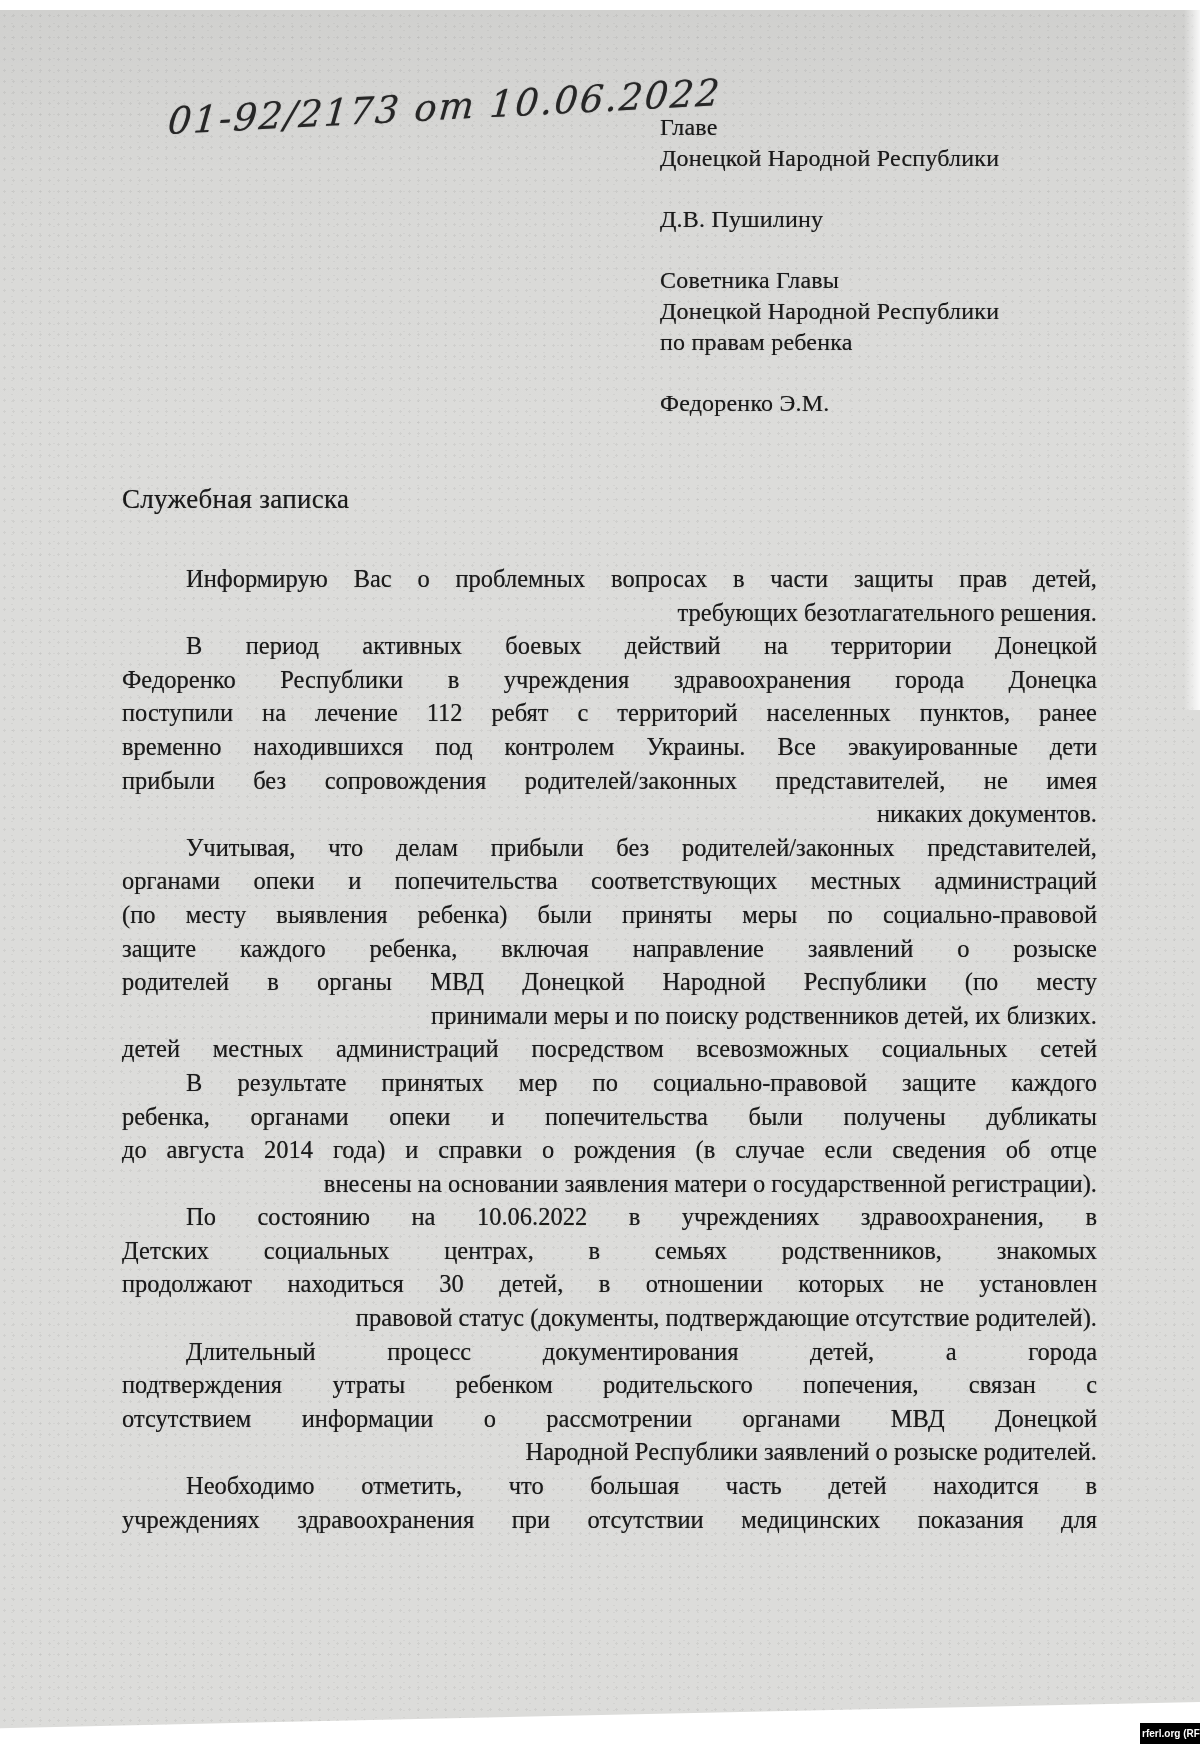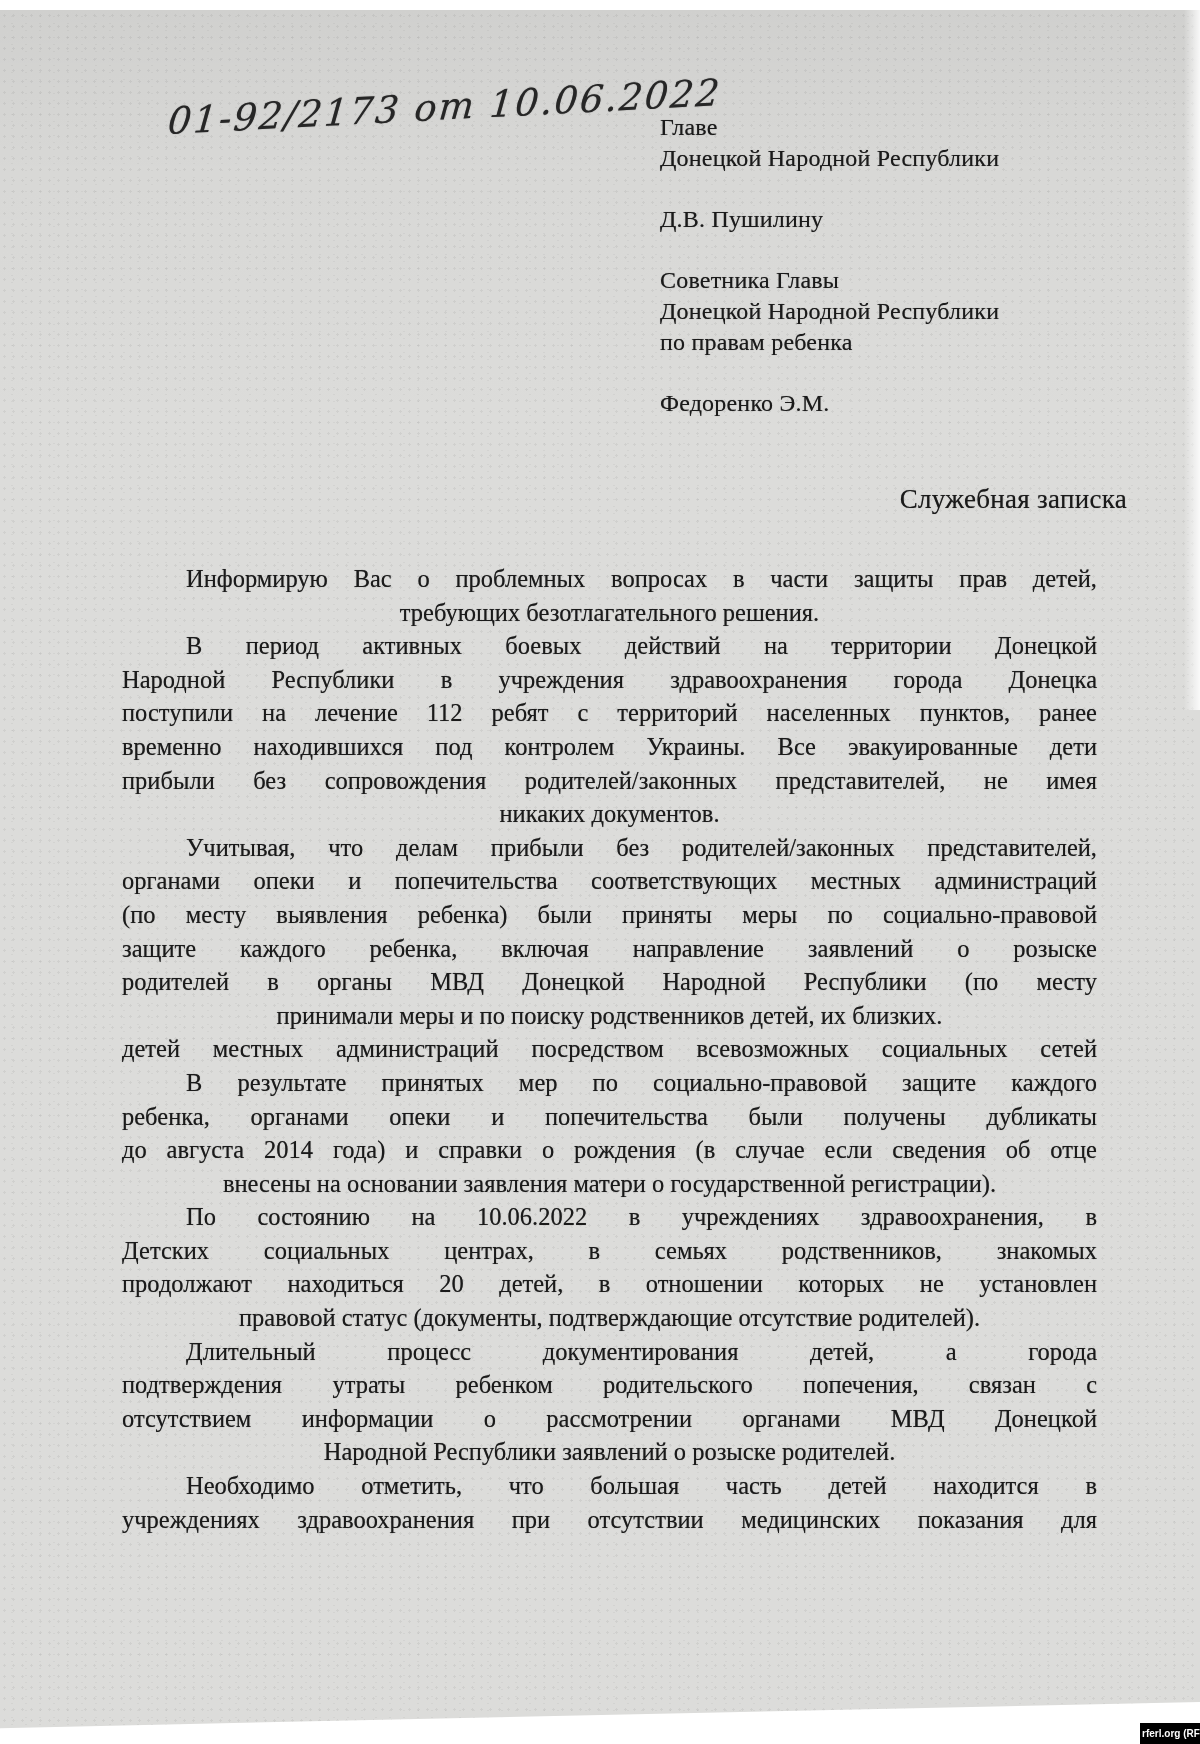--- a/index.html
+++ b/index.html
@@ -62,41 +62,41 @@
     line-height: 31px;
     letter-spacing: 0.2px;
     text-shadow: 0 0 0.7px rgba(25,25,25,0.6);
   }
   .recipient .group { margin-bottom: 30px; }
   
   .doc-title {
     position: absolute;
     left: 122px; top: 484px;
     width: 1005px;
-    text-align: right;
+    text-align: left;
     font-size: 27px;
     letter-spacing: 0.3px;
     text-shadow: 0 0 0.7px rgba(25,25,25,0.6);
   }
   
   .body-text {
     position: absolute;
     left: 122px; top: 562px;
     width: 975px;
     font-size: 24.5px;
     text-shadow: 0 0 0.7px rgba(25,25,25,0.6);
   }
   .line {
     height: 33.6px;
     line-height: 33.6px;
     white-space: nowrap;
     overflow: visible;
   }
   .jline { text-align: justify; text-align-last: justify; white-space: normal; }
-  .lastline { text-align: center; white-space: normal; }
+  .lastline { text-align: right; white-space: normal; }
   .indent { padding-left: 64px; }
   
   .watermark {
     position: absolute;
     left: 1112px; top: 1723px;
     width: 88px; height: 21px;
     background: #000000;
     color: #ffffff;
     font-family: "Liberation Sans", sans-serif;
     font-weight: bold;
@@ -137,21 +137,21 @@
 
   <div class="doc-title">Служебная записка</div>
 
   <div class="body-text">
       <div>
         <div class="line jline indent">Информирую Вас о проблемных вопросах в части защиты прав детей,</div>
         <div class="line lastline">требующих безотлагательного решения.</div>
       </div>
       <div>
         <div class="line jline indent">В период активных боевых действий на территории Донецкой</div>
-        <div class="line jline">Народной Республики в учреждения здравоохранения города Донецка</div>
+        <div class="line jline">Федоренко Республики в учреждения здравоохранения города Донецка</div>
         <div class="line jline">поступили на лечение 112 ребят с территорий населенных пунктов, ранее</div>
         <div class="line jline">временно находившихся под контролем Украины. Все эвакуированные дети</div>
         <div class="line jline">прибыли без сопровождения родителей/законных представителей, не имея</div>
         <div class="line lastline">никаких документов.</div>
       </div>
       <div>
         <div class="line jline indent">Учитывая, что делам прибыли без родителей/законных представителей,</div>
         <div class="line jline">органами опеки и попечительства соответствующих местных администраций</div>
         <div class="line jline">(по месту выявления ребенка) были приняты меры по социально-правовой</div>
         <div class="line jline">защите каждого ребенка, включая направление заявлений о розыске</div>
@@ -161,21 +161,21 @@
       </div>
       <div>
         <div class="line jline indent">В результате принятых мер по социально-правовой защите каждого</div>
         <div class="line jline">ребенка, органами опеки и попечительства были получены дубликаты</div>
         <div class="line jline">до августа 2014 года) и справки о рождения (в случае если сведения об отце</div>
         <div class="line lastline">внесены на основании заявления матери о государственной регистрации).</div>
       </div>
       <div>
         <div class="line jline indent">По состоянию на 10.06.2022 в учреждениях здравоохранения, в</div>
         <div class="line jline">Детских социальных центрах, в семьях родственников, знакомых</div>
-        <div class="line jline">продолжают находиться 20 детей, в отношении которых не установлен</div>
+        <div class="line jline">продолжают находиться 30 детей, в отношении которых не установлен</div>
         <div class="line lastline">правовой статус (документы, подтверждающие отсутствие родителей).</div>
       </div>
       <div>
         <div class="line jline indent">Длительный процесс документирования детей, а города</div>
         <div class="line jline">подтверждения утраты ребенком родительского попечения, связан с</div>
         <div class="line jline">отсутствием информации о рассмотрении органами МВД Донецкой</div>
         <div class="line lastline">Народной Республики заявлений о розыске родителей.</div>
       </div>
       <div>
         <div class="line jline indent">Необходимо отметить, что большая часть детей находится в</div>

